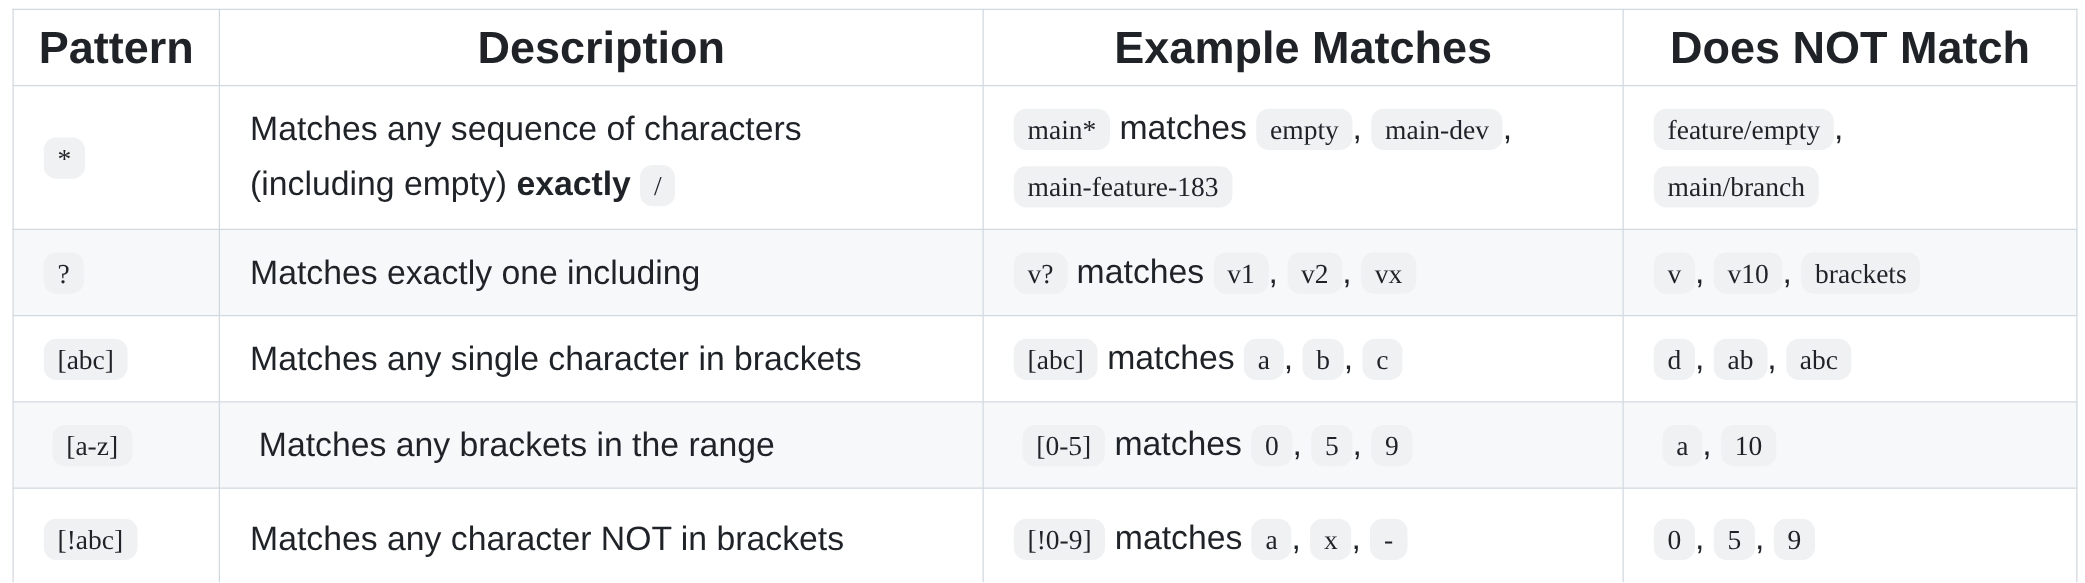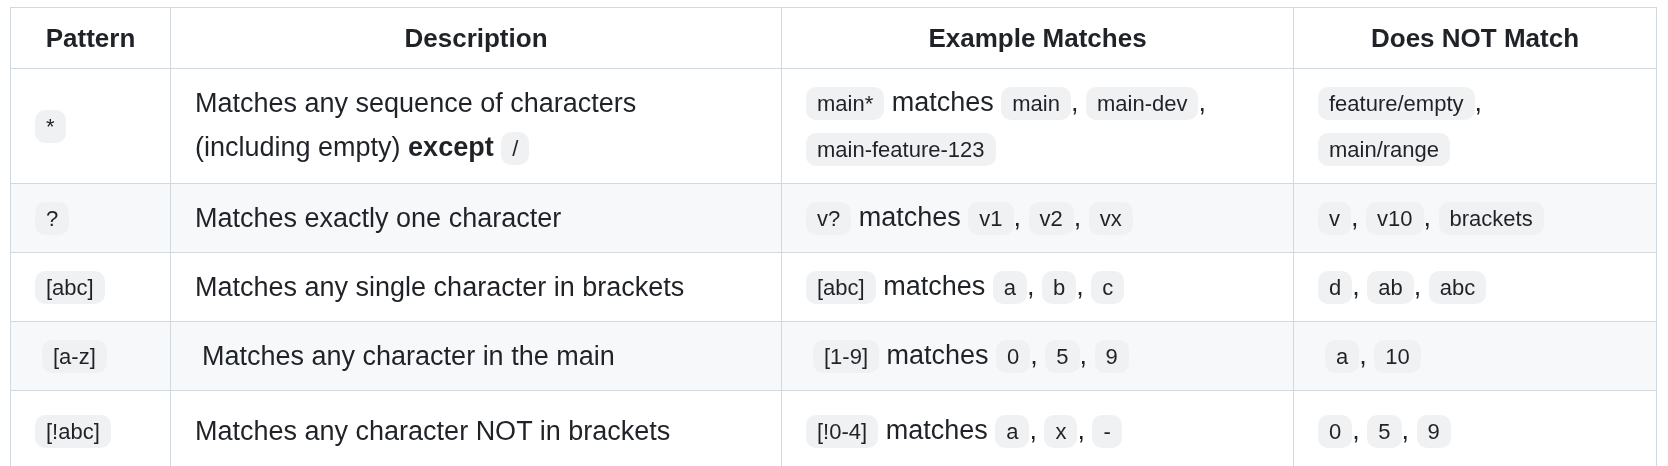--- a/index.html
+++ b/index.html
@@ -29,36 +29,36 @@
     border: 1.5px solid #d1d9e0;
     vertical-align: middle;
     box-sizing: border-box;
   }
   .glob-table th {
     height: 61px;
     font-weight: 700;
     text-align: center;
     padding: 8px 20px;
     background: #ffffff;
-    font-size: 26px;
+    font-size: 36px;
   }
   .glob-table td {
     text-align: left;
     padding: 11px 24px;
     line-height: 44px;
   }
   .glob-table tr.row-white td { background: #ffffff; }
   .glob-table tr.row-alt td   { background: #f6f8fa; }
   tr.r1 td { height: 110px; }
   tr.r2 td { height: 65px; }
   tr.r3 td { height: 65px; margin-top: 28px; }
   tr.r4 td { height: 63px; padding-left: 31px; }
   tr.r5 td { height: 80px; }
   code.chip {
-    font-family: Liberation Sans, sans-serif;
+    font-family: Liberation Serif, serif;
     font-size: 22px;
     background: #eff1f3;
     border-radius: 10px;
     padding: 4px 11px;
     white-space: nowrap;
     color: #1f2328;
   }
   .glob-table strong { font-weight: 700; }
 </style>
 </head>
@@ -76,43 +76,43 @@
       <tr>
         <th>Pattern</th>
         <th>Description</th>
         <th>Example Matches</th>
         <th>Does NOT Match</th>
       </tr>
     </thead>
     <tbody>
       <tr class="r1 row-white">
         <td><code class="chip">*</code></td>
-        <td>Matches any sequence of characters<br>(including empty) <strong>except</strong> <code class="chip">/</code></td>
-        <td><code class="chip">main*</code> matches <code class="chip">main</code>, <code class="chip">main-dev</code>,<br><code class="chip">main-feature-123</code></td>
-        <td><code class="chip">feature/empty</code>,<br><code class="chip">main/range</code></td>
+        <td>Matches any sequence of characters<br>(including empty) <strong>exactly</strong> <code class="chip">/</code></td>
+        <td><code class="chip">main*</code> matches <code class="chip">empty</code>, <code class="chip">main-dev</code>,<br><code class="chip">main-feature-183</code></td>
+        <td><code class="chip">feature/empty</code>,<br><code class="chip">main/branch</code></td>
       </tr>
       <tr class="r2 row-alt">
         <td><code class="chip">?</code></td>
-        <td>Matches exactly one character</td>
+        <td>Matches exactly one including</td>
         <td><code class="chip">v?</code> matches <code class="chip">v1</code>, <code class="chip">v2</code>, <code class="chip">vx</code></td>
         <td><code class="chip">v</code>, <code class="chip">v10</code>, <code class="chip">brackets</code></td>
       </tr>
       <tr class="r3 row-white">
         <td><code class="chip">[abc]</code></td>
         <td>Matches any single character in brackets</td>
         <td><code class="chip">[abc]</code> matches <code class="chip">a</code>, <code class="chip">b</code>, <code class="chip">c</code></td>
         <td><code class="chip">d</code>, <code class="chip">ab</code>, <code class="chip">abc</code></td>
       </tr>
       <tr class="r4 row-alt">
         <td><code class="chip">[a-z]</code></td>
-        <td>Matches any character in the main</td>
-        <td><code class="chip">[1-9]</code> matches <code class="chip">0</code>, <code class="chip">5</code>, <code class="chip">9</code></td>
+        <td>Matches any brackets in the range</td>
+        <td><code class="chip">[0-5]</code> matches <code class="chip">0</code>, <code class="chip">5</code>, <code class="chip">9</code></td>
         <td><code class="chip">a</code>, <code class="chip">10</code></td>
       </tr>
       <tr class="r5 row-white">
         <td><code class="chip">[!abc]</code></td>
         <td>Matches any character NOT in brackets</td>
-        <td><code class="chip">[!0-4]</code> matches <code class="chip">a</code>, <code class="chip">x</code>, <code class="chip">-</code></td>
+        <td><code class="chip">[!0-9]</code> matches <code class="chip">a</code>, <code class="chip">x</code>, <code class="chip">-</code></td>
         <td><code class="chip">0</code>, <code class="chip">5</code>, <code class="chip">9</code></td>
       </tr>
     </tbody>
   </table>
 </div>
 
 </body></html>

